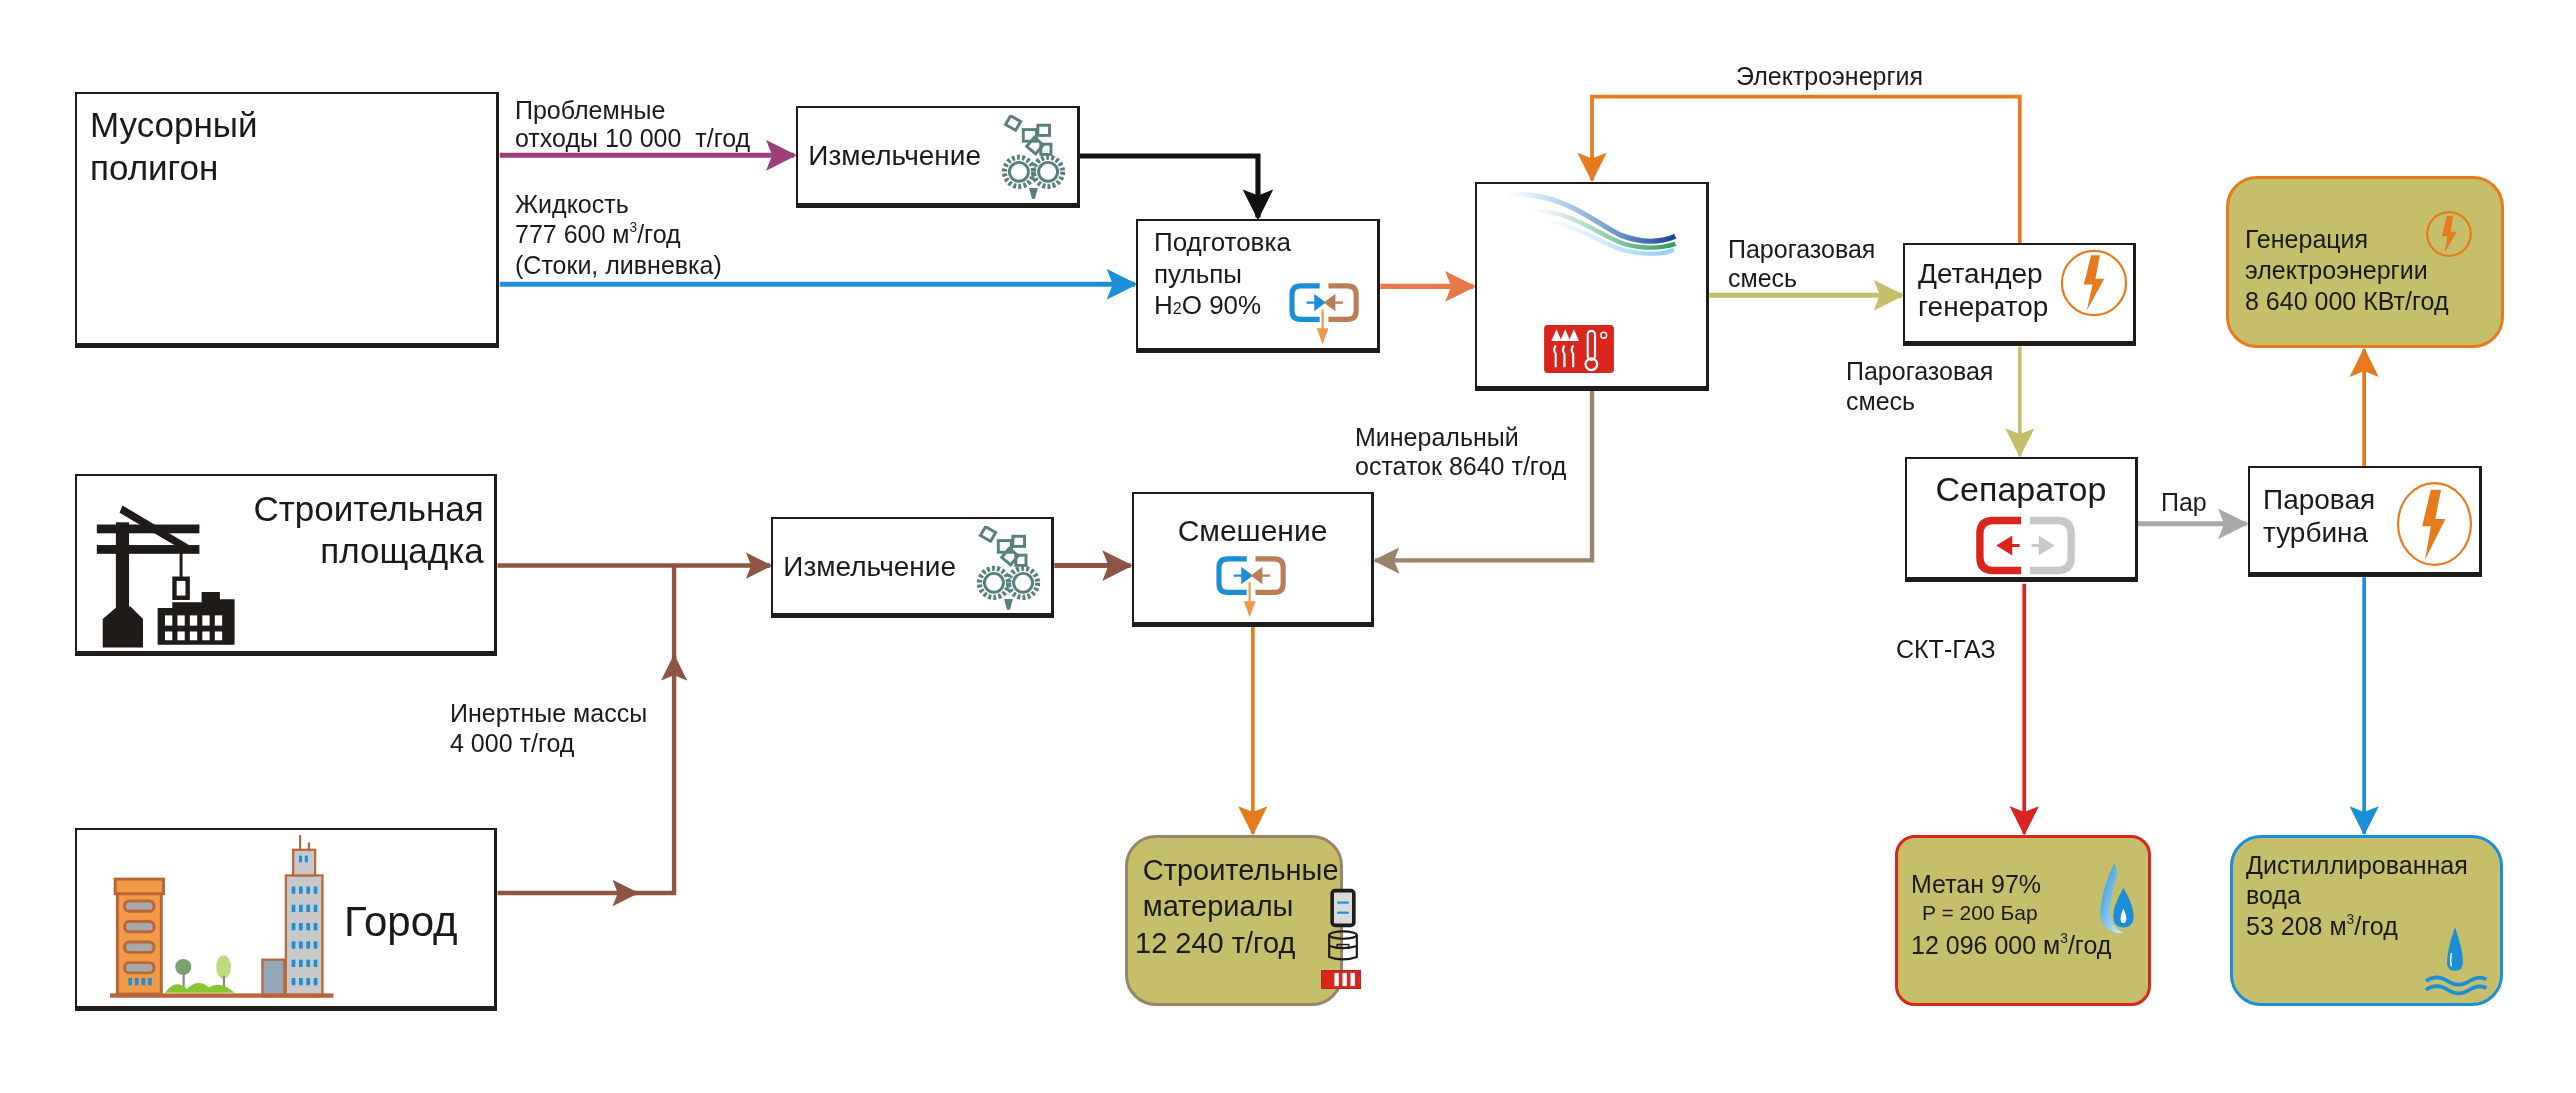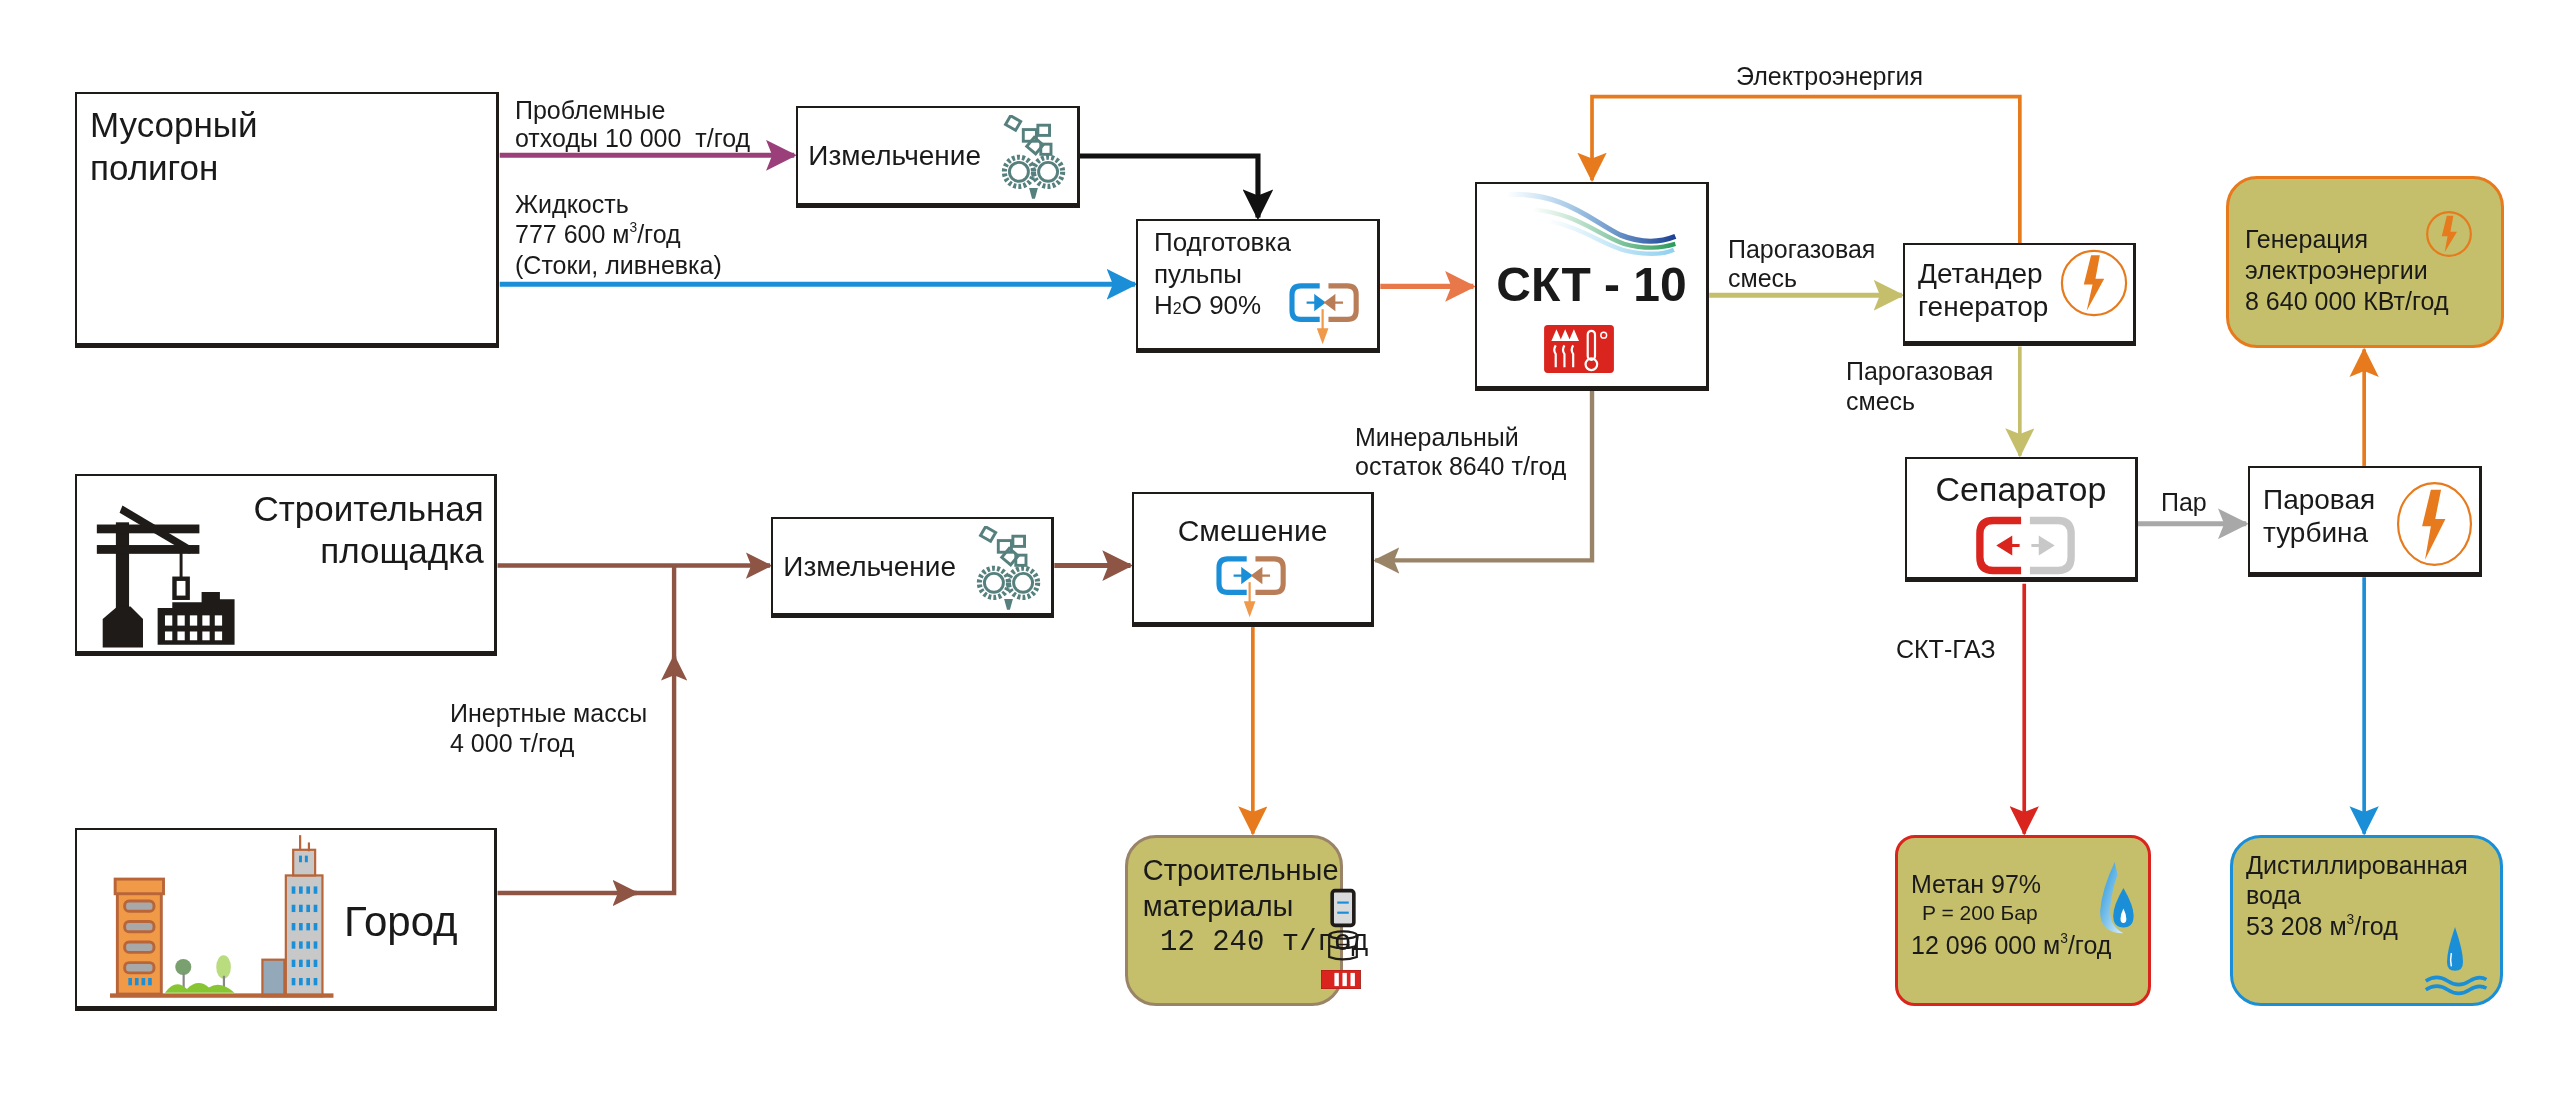--- a/index.html
+++ b/index.html
@@ -254,21 +254,20 @@
       <path d="M42,66 L50,88 L58,66 Z" fill="#f0994a"></path>
   </svg>
 </div>
 
 <div class="box" style="left:1475px;top:182px;width:234px;height:209px;">
   <svg class="ico" style="left:26px;top:7.3px;" width="176" height="66" viewBox="0 0 240 90">
     <path d="M5,5 C80,0 120,40 160,60 C190,72 215,70 235,62" fill="none" stroke="url(#g-wave1)" stroke-width="7"></path>
     <path d="M40,25 C100,30 130,60 165,72 C195,80 215,78 235,72" fill="none" stroke="url(#g-wave2)" stroke-width="6"></path>
     <path d="M60,40 C110,50 140,76 170,82 C200,88 220,86 233,80" fill="none" stroke="url(#g-wave3)" stroke-width="6"></path>
   </svg>
-  <div class="t" style="left:0;right:0;top:72px;text-align:center;font-size:48px;font-weight:bold;">СКТ - 10</div>
   <svg class="ico" style="left:67px;top:141px;" width="70" height="48" viewBox="0 0 96 66">
     <rect x="0" y="0" width="96" height="66" rx="5" fill="#d9251d"></rect>
     <path d="M10,22 L17,6 L24,22 Z M22,22 L29,6 L36,22 Z M34,22 L41,6 L48,22 Z" fill="#fff"></path>
     <path d="M16,58 L16,40 Q12,34 16,28 M28,58 L28,40 Q24,34 28,28 M40,58 L40,40 Q36,34 40,28" fill="none" stroke="#fff" stroke-width="3"></path>
     <rect x="60" y="8" width="10" height="40" rx="5" fill="none" stroke="#fff" stroke-width="3"></rect>
     <circle cx="65" cy="54" r="8" fill="none" stroke="#fff" stroke-width="3"></circle>
     <circle cx="82" cy="14" r="4" fill="none" stroke="#fff" stroke-width="2"></circle>
   </svg>
 </div>
 
@@ -359,21 +358,21 @@
     <path d="M45,4 Q34,36 34,52 Q34,64 45,64 Q56,64 56,52 Q56,36 45,4 Z" fill="#1a8fd8"></path>
     <path d="M40,40 Q38,50 40,58" fill="none" stroke="#fff" stroke-width="2"></path>
     <path d="M5,78 Q20,68 35,78 Q50,88 65,78 Q78,70 88,76" fill="none" stroke="#1a8fd8" stroke-width="5"></path>
     <path d="M5,90 Q20,80 35,90 Q50,100 65,90 Q78,82 88,88" fill="none" stroke="#1a8fd8" stroke-width="5"></path>
   </svg>
 </div>
 
 <div class="rbox" style="left:1125px;top:835px;width:218px;height:171px;border-color:#9a8468;">
   <div class="t" style="left:14.7px;top:14.7px;font-size:29px;">Строительные</div>
   <div class="t" style="left:14.7px;top:51px;font-size:29px;">материалы</div>
-  <div class="t" style="left:32px;top:88px;font-size:29px;font-family:Liberation Mono, monospace;">12 240 т/год</div>
+  <div class="t" style="left:7px;top:88px;font-size:29px;">12 240 т/год</div>
   <svg class="ico" style="left:202px;top:50px;" width="26" height="40" viewBox="0 0 36 54">
     <rect x="3" y="3" width="30" height="48" rx="4" fill="#d8dadb" stroke="#1e1b18" stroke-width="5"></rect>
     <rect x="10" y="18" width="16" height="3" fill="#1a8fd8"></rect>
       <rect x="10" y="32" width="16" height="3" fill="#1a8fd8"></rect>
   </svg>
   <svg class="ico" style="left:199px;top:92px;" width="32" height="32" viewBox="0 0 44 44">
     <ellipse cx="22" cy="7" rx="19" ry="5" fill="none" stroke="#1e1b18" stroke-width="3"></ellipse>
     <path d="M3,7 L3,37 Q22,44 41,37 L41,7" fill="none" stroke="#1e1b18" stroke-width="3"></path>
     <path d="M3,22 Q22,28 41,22" fill="none" stroke="#1e1b18" stroke-width="3"></path>
     <rect x="14" y="20" width="16" height="5" fill="none" stroke="#1e1b18" stroke-width="2"></rect>

